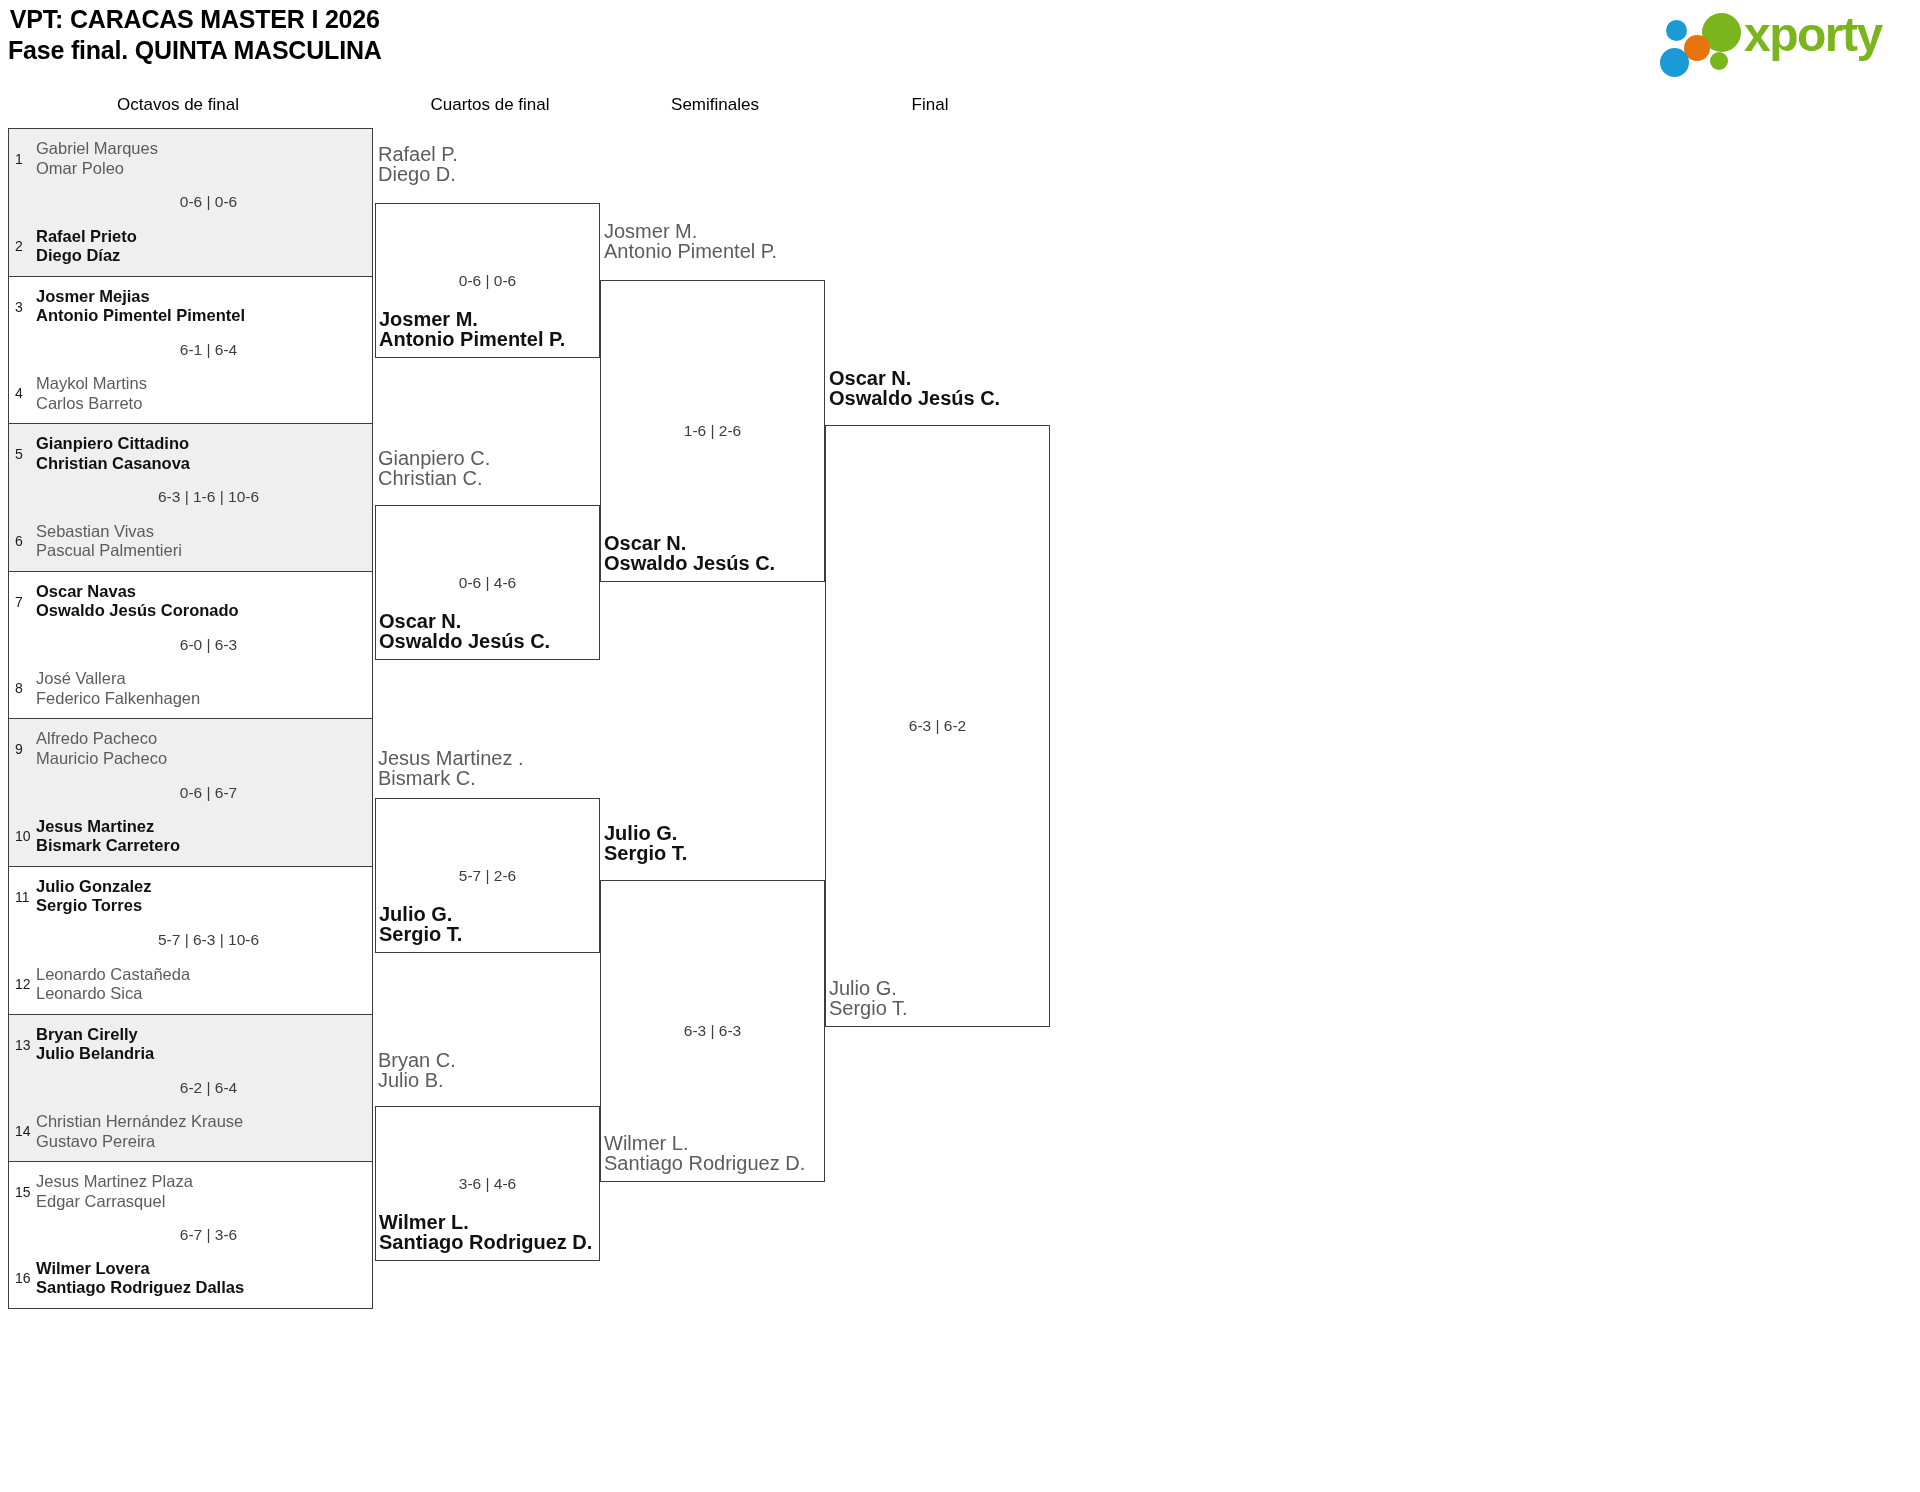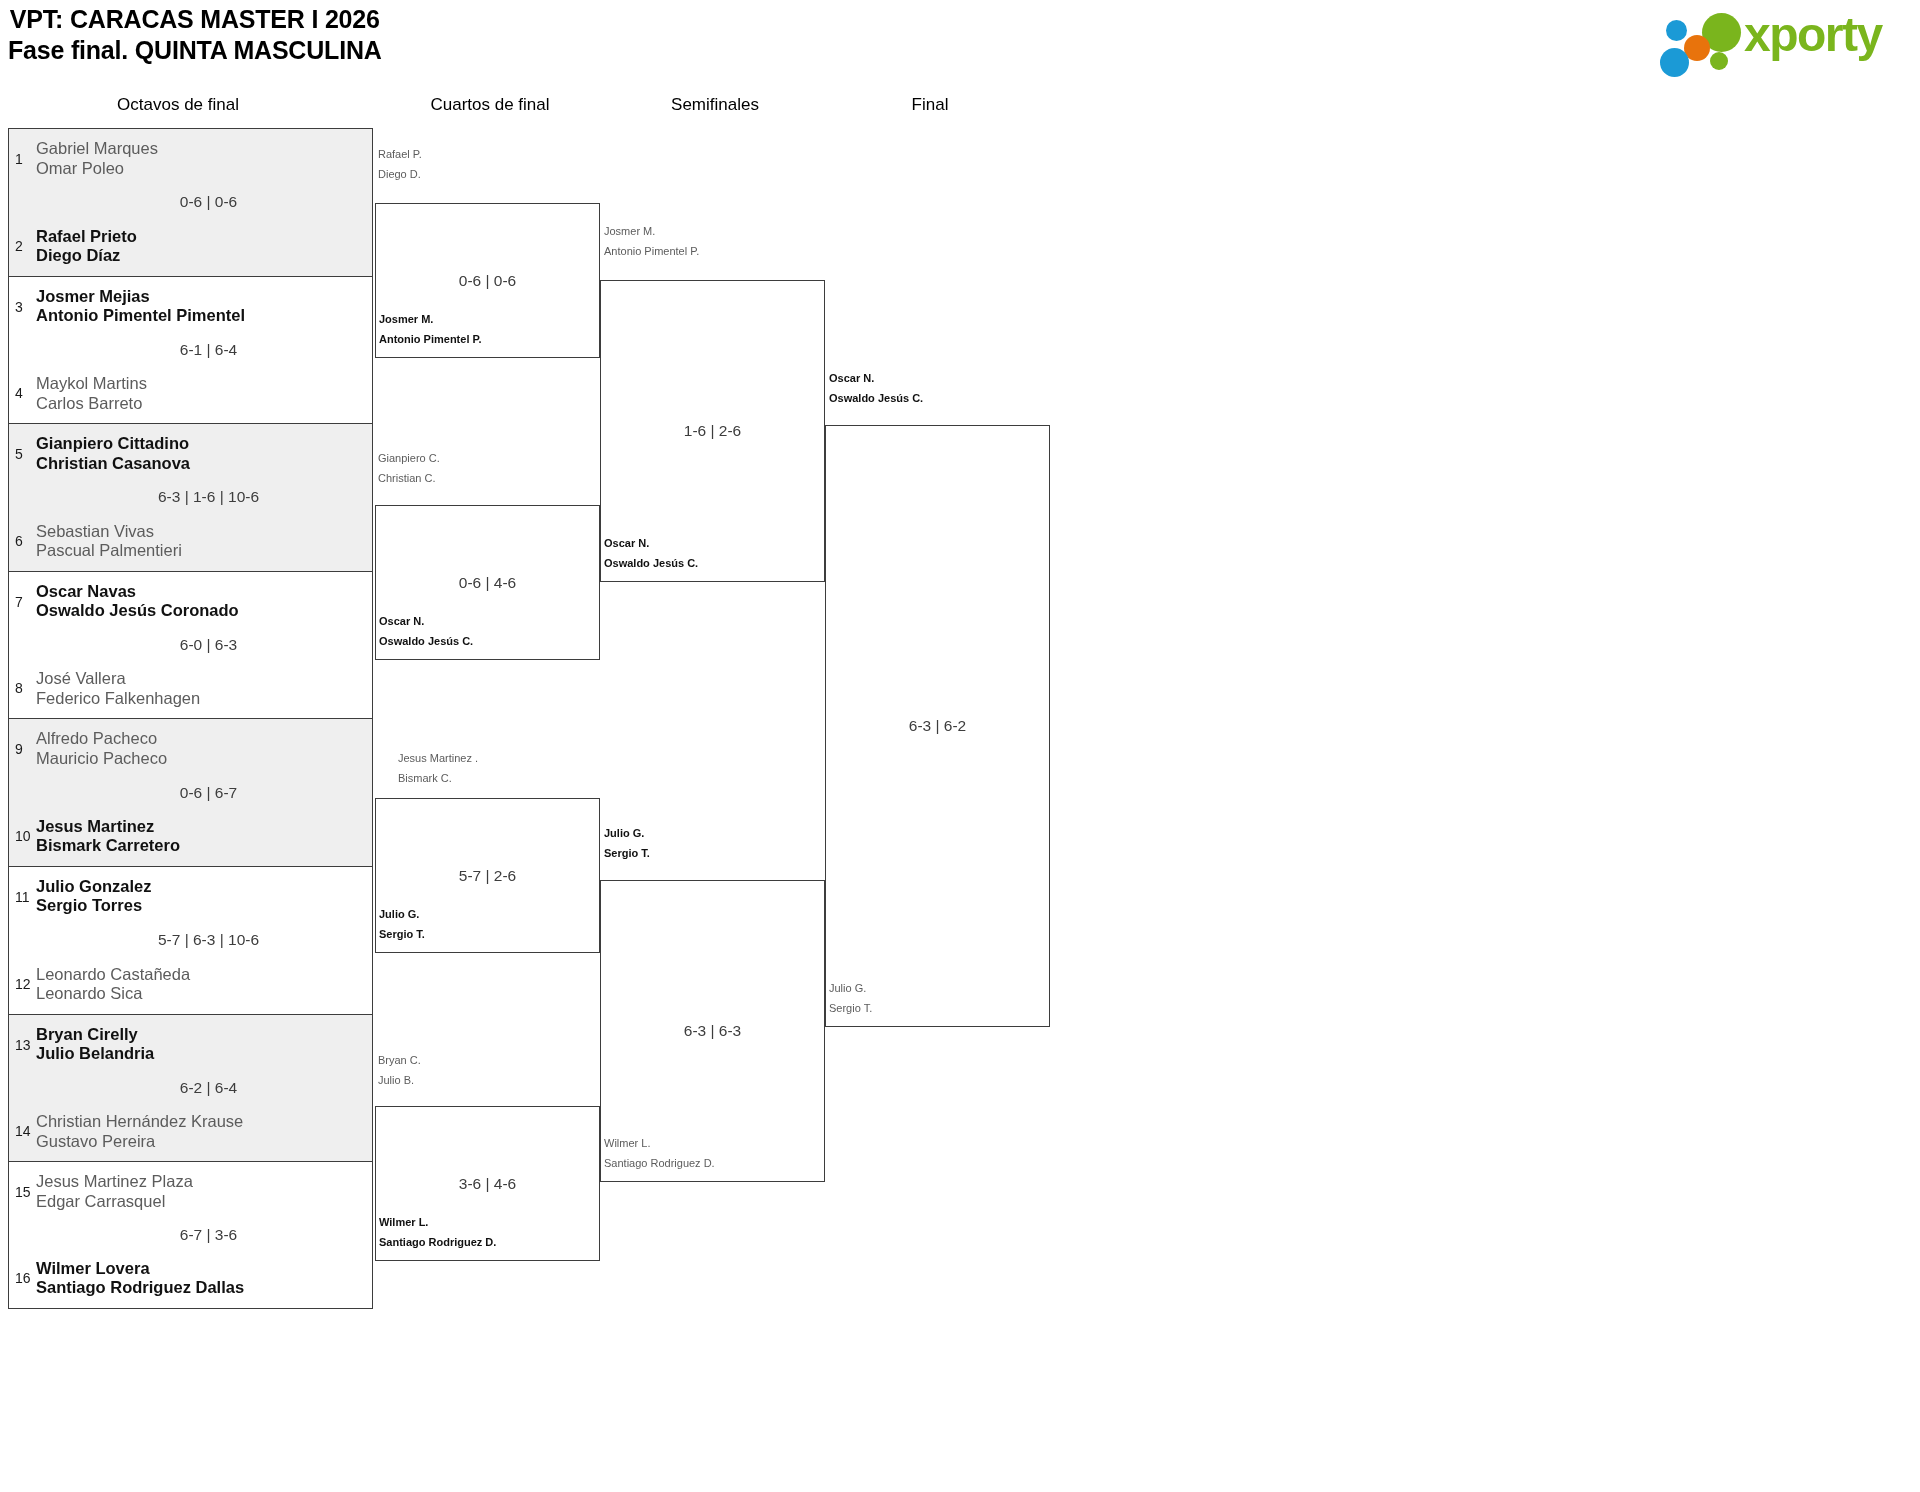--- a/index.html
+++ b/index.html
@@ -71,21 +71,21 @@
   
   .mbox {
     position: absolute; border: 1px solid #3d3d3d; background: #ffffff;
   }
   .mbox-score {
     position: absolute; left: 0; right: 0; top: 50%;
     transform: translateY(-50%);
     text-align: center; font-size: 15.5px; color: #3d3d3d;
   }
   .side-team {
-    position: absolute; font-size: 11px; line-height: 19.5px; white-space: nowrap;
+    position: absolute; font-size: 20px; line-height: 19.5px; white-space: nowrap;
   }
   .side-team .ln { display: block; white-space: nowrap; }
 </style>
 </head>
 <body>
 
 <div id="root">
 
   <div class="title-block">
     <div class="title-line">VPT: CARACAS MASTER I 2026</div>
@@ -239,21 +239,21 @@
     <span class="ln">Christian C.</span>
   </div>
   <div class="mbox" style="left:375px; top:505px; width:225px; height:155px;">
     <div class="mbox-score">0-6 | 4-6</div>
     <div class="side-team winner" style="left:3px; bottom:8px;">
       <span class="ln">Oscar N.</span>
       <span class="ln">Oswaldo Jesús C.</span>
     </div>
   </div>
 
-  <div class="side-team loser" style="left:398px; top:749px;">
+  <div class="side-team loser" style="left:378px; top:749px;">
     <span class="ln">Jesus Martinez .</span>
     <span class="ln">Bismark C.</span>
   </div>
   <div class="mbox" style="left:375px; top:798px; width:225px; height:155px;">
     <div class="mbox-score">5-7 | 2-6</div>
     <div class="side-team winner" style="left:3px; bottom:8px;">
       <span class="ln">Julio G.</span>
       <span class="ln">Sergio T.</span>
     </div>
   </div>

